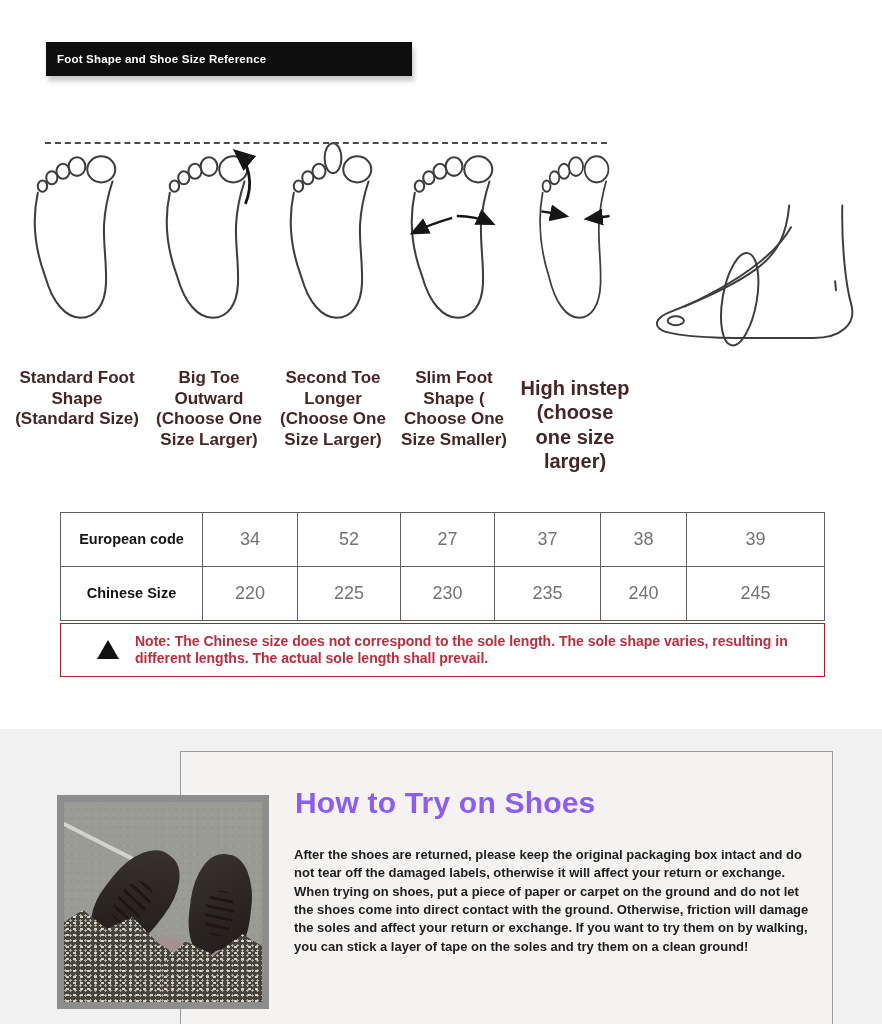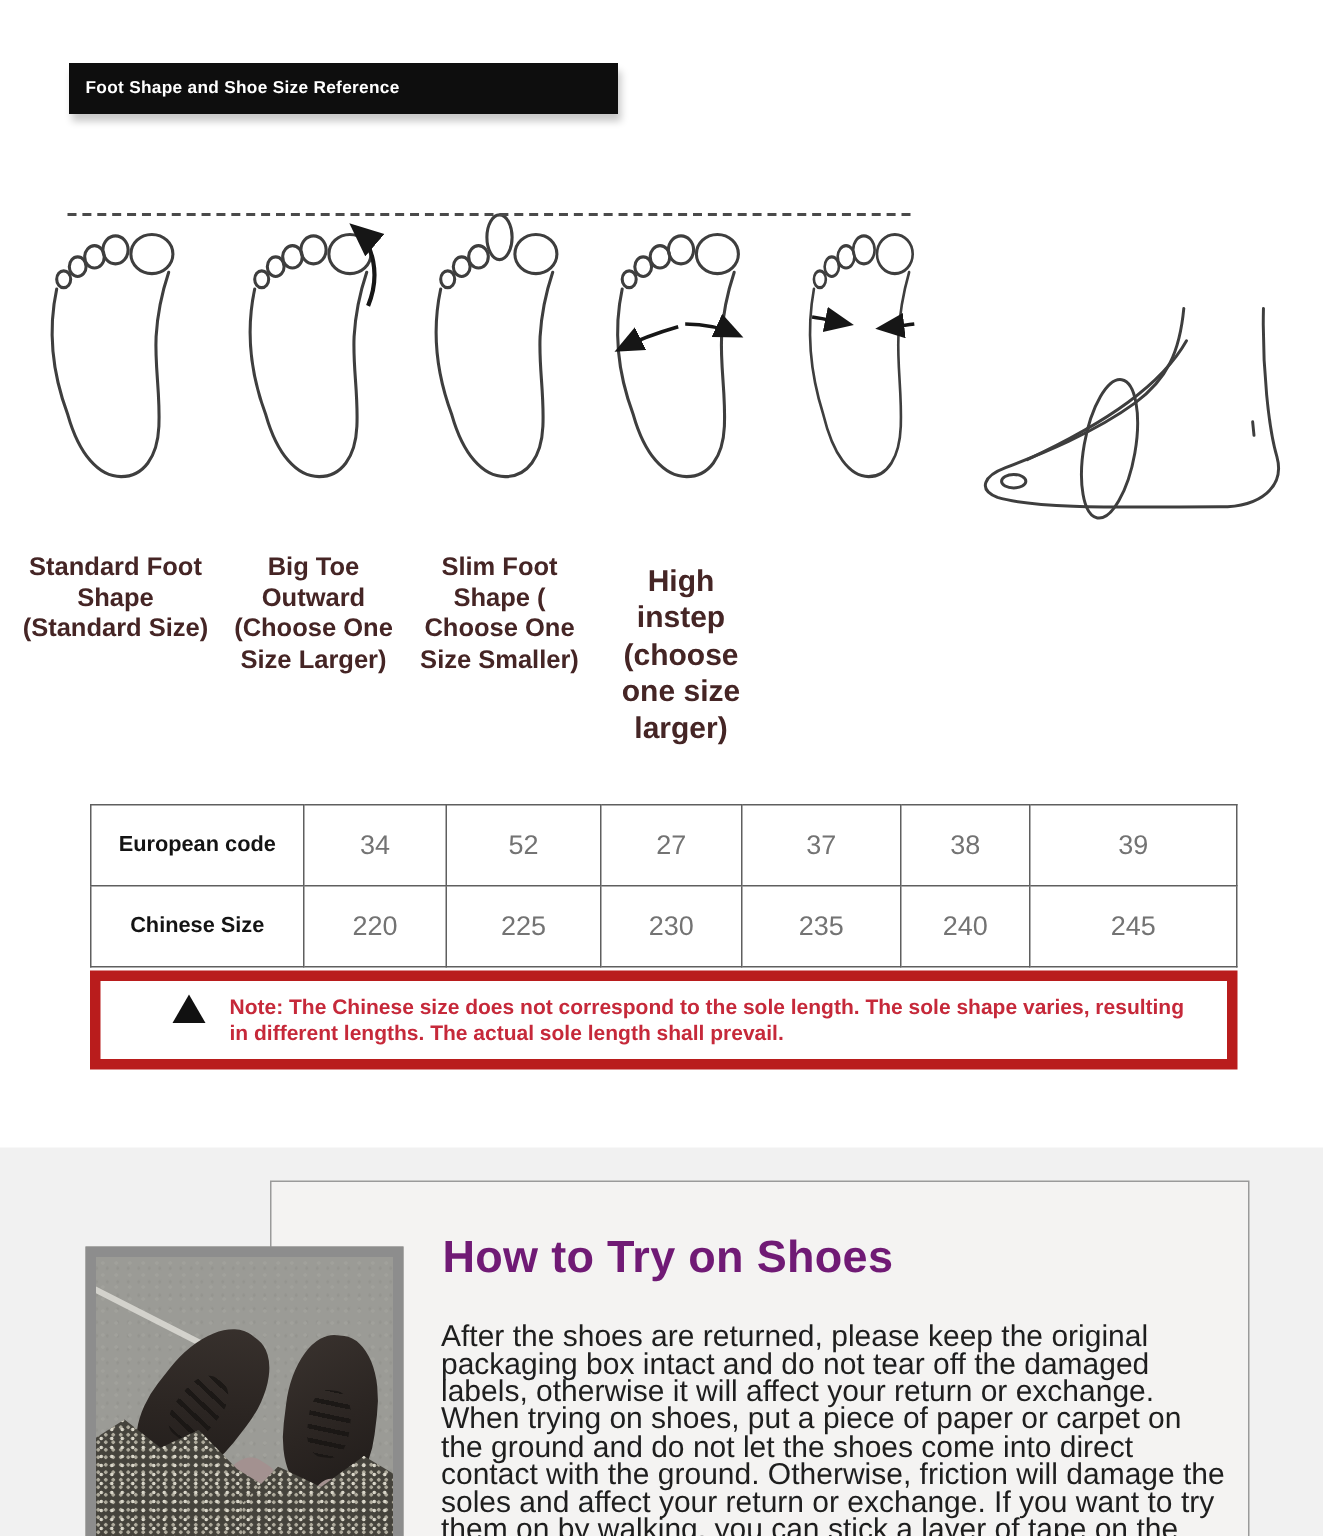--- a/index.html
+++ b/index.html
@@ -28,37 +28,37 @@
     padding:0 6px;align-self:start;
   }
   .flabel.l6{padding-top:8px;font-size:20px;text-align:center;}
   
   .table-section{margin:38px 0 0 60px;width:765px;}
   table.sizes{border-collapse:collapse;table-layout:fixed;width:765px;}
   table.sizes td{border:1px solid #5f5f5f;height:51px;text-align:center;vertical-align:middle;}
   td.rowlabel{font-size:14.5px;font-weight:700;color:#141414;}
   td.val{font-size:18px;color:#737373;font-weight:400;}
   .note-box{
-    margin-top:2px;border:7px solid #b91c1c;display:flex;align-items:flex-start;
-    padding:9px 26px 9px 16px;
+    margin-top:2px;border:1px solid #b91c1c;display:flex;align-items:center;
+    padding:9px 26px 9px 4px;
   }
   .tri{
     width:0;height:0;border-left:11px solid transparent;border-right:11px solid transparent;
     border-bottom:19px solid #111;margin:0 16px 0 32px;flex:0 0 auto;
   }
   .note-text{font-size:14px;font-weight:700;color:#c6293a;line-height:1.22;}
   
   .bottom{position:relative;margin-top:52px;height:336px;background:#f1f1f1;}
   .panel{
     position:absolute;left:180px;top:22px;width:653px;height:298px;
     border:1px solid #9a9a9a;background:#f4f3f2;box-sizing:border-box;
   }
-  .tryon-title{margin:34px 0 0 114px;font-size:30px;font-weight:700;color:#701a75;letter-spacing:.2px;}
+  .tryon-title{margin:34px 0 0 114px;font-size:30px;font-weight:700;color:#8b5cf6;letter-spacing:.2px;}
   .tryon-body{
-    margin:26px 14px 0 113px;font-size:20px;font-weight:400;color:#1e1e1e;line-height:18.4px;
+    margin:26px 14px 0 113px;font-size:13px;font-weight:700;color:#1e1e1e;line-height:18.4px;
   }
   
   .photo{
     position:absolute;left:57px;top:66px;width:198px;height:200px;
     border:7px solid #8d8d8d;background:#9b9b96;overflow:hidden;
   }
   .photo .grain{
     position:absolute;inset:0;
     background-image:radial-gradient(circle,#a8a8a2 1px,transparent 1.2px),
                      radial-gradient(circle,#8f8f8a 1px,transparent 1.2px);
@@ -160,20 +160,21 @@
             <path d="M209,88 l1,10"></path>
             <ellipse cx="103" cy="108" rx="19" ry="52" transform="rotate(10 103 108)"></ellipse>
           </g>
         </svg>
       </div>
     </div>
   </div>
   <div class="cols labels-row">
     <div class="flabel">Standard Foot Shape (Standard Size)</div>
     <div class="flabel">Big Toe Outward (Choose One Size Larger)</div>
+    <div class="flabel">Second Toe Longer (Choose One Size Larger)</div>
     <div class="flabel">Slim Foot Shape ( Choose One Size Smaller)</div>
     <div class="flabel l6">High instep (choose one size larger)</div>
   </div>
 </div>
 
 <div class="table-section">
   <table class="sizes">
     <colgroup>
       <col style="width:142px">
         <col style="width:95px">

